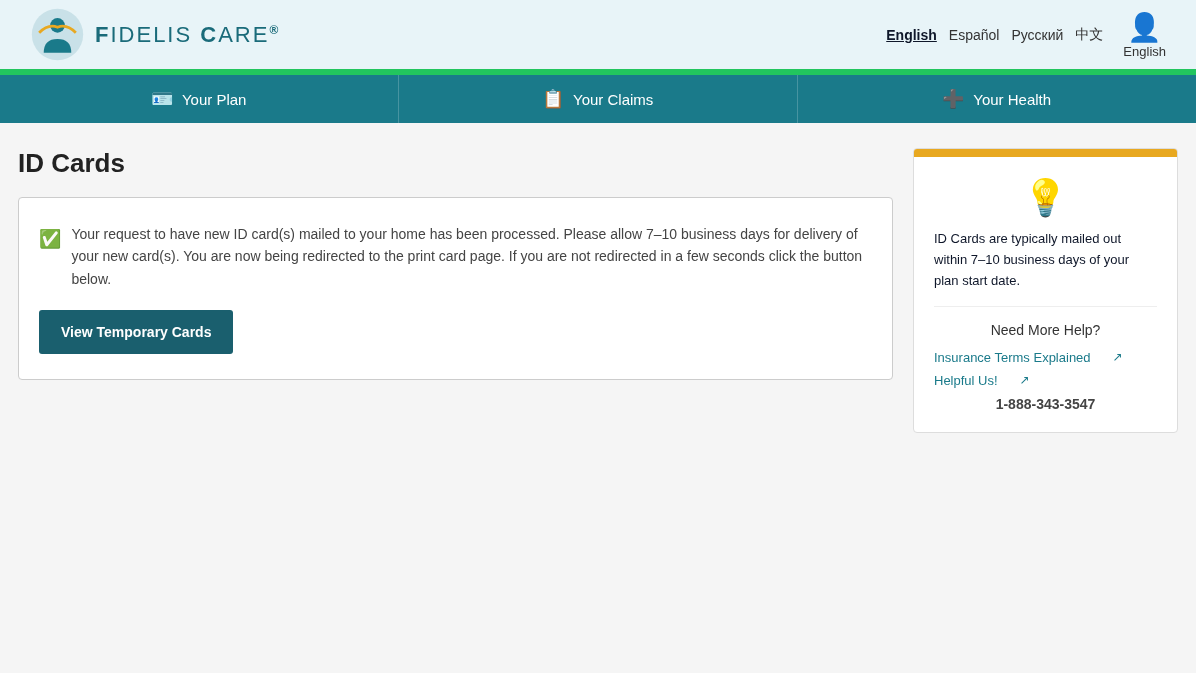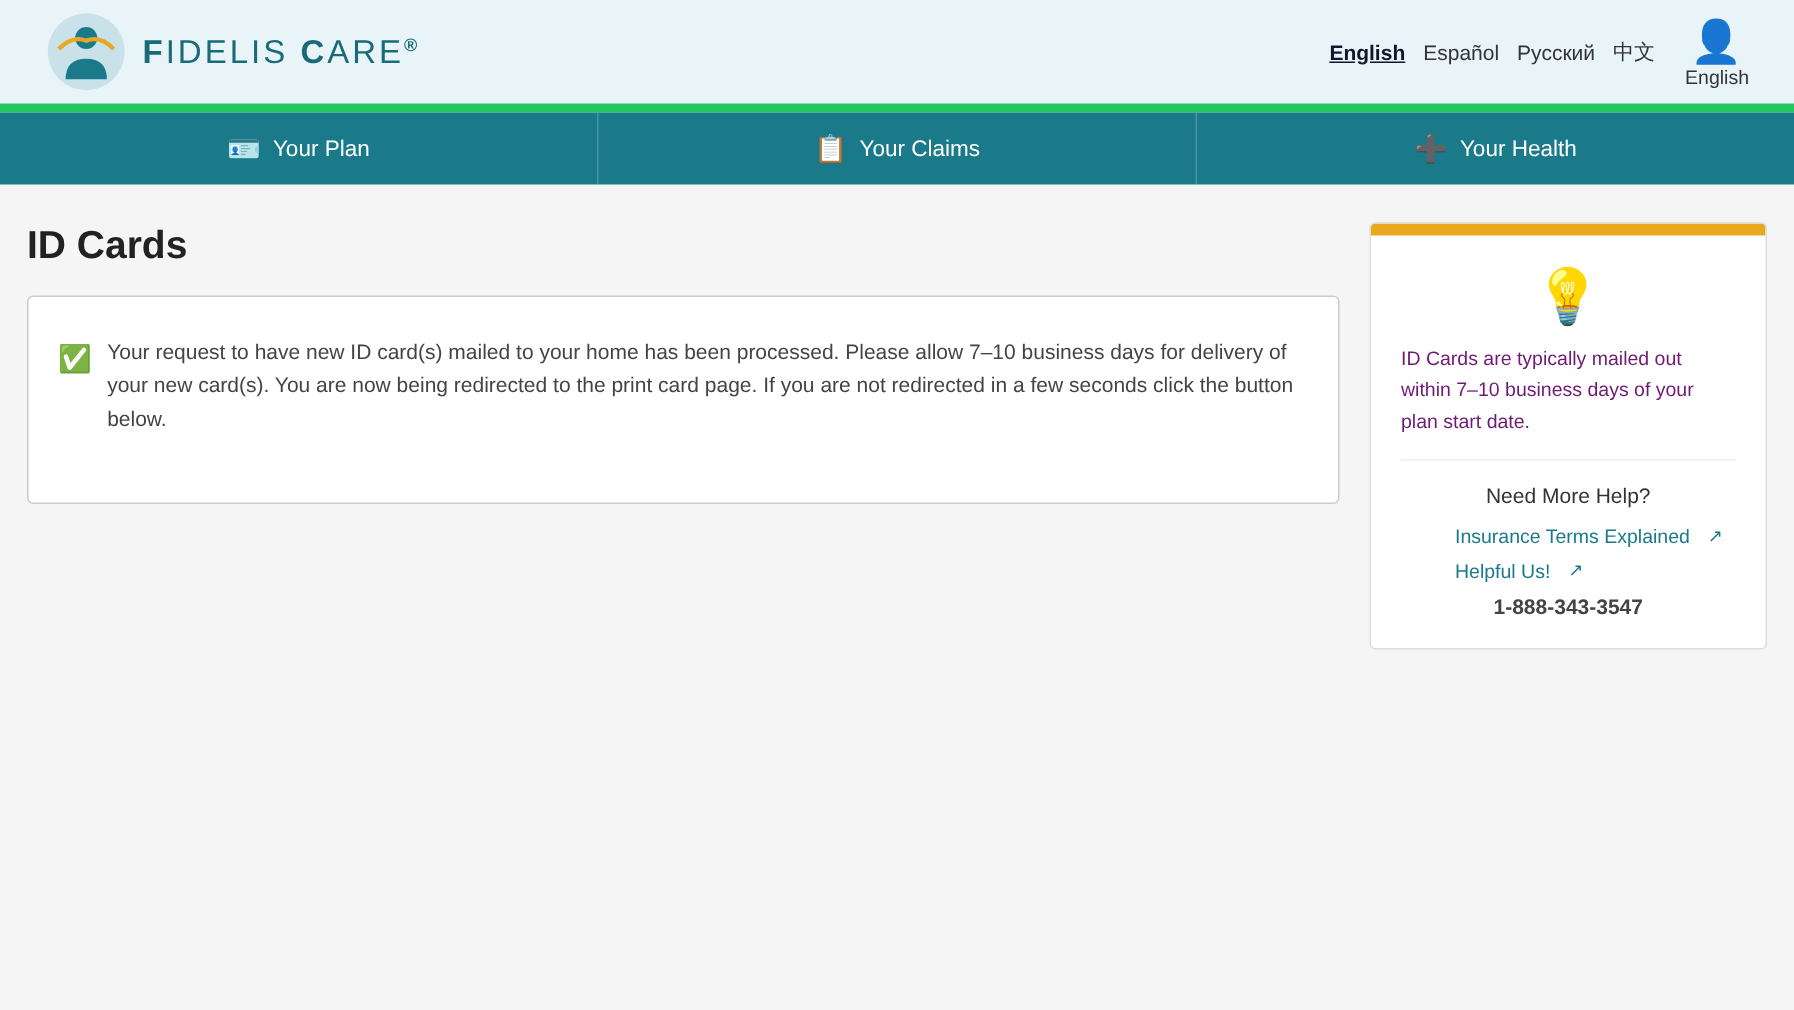--- a/index.html
+++ b/index.html
@@ -158,43 +158,42 @@
       margin-bottom: 10px;
     }
     .hints-title {
       font-size: 20px;
       color: #333;
       margin-bottom: 15px;
       font-weight: normal;
     }
     .hints-text {
       font-size: 13px;
-      color: #701a75;
+      color: #0f172a;
       line-height: 1.6;
       text-align: left;
       margin-bottom: 12px;
     }
     .divider { border: none; border-top: 1px solid #eee; margin: 15px 0; }
     .need-help-title {
       font-size: 14px;
       color: #333;
       font-weight: normal;
       margin-bottom: 12px;
       text-align: center;
     }
     .help-link {
       display: flex;
       align-items: flex-start;
-      gap: 12px;
+      gap: 22px;
       color: #1a7a8a;
       font-size: 13px;
       text-decoration: none;
       margin-bottom: 8px;
       cursor: pointer;
-      margin-left: 36px;
     }
     .ext-icon { font-size: 12px; }
     .phone-number {
       text-align: center;
       font-size: 14px;
       color: #444;
       margin-top: 0;
       font-weight: bold;
     }
   </style>
@@ -249,20 +248,21 @@
 <div class="main-content">
 
   <div class="left-section">
     <h1 class="page-title">ID Cards</h1>
 
     <div class="info-box">
       <div class="info-message">
         <span class="check-icon">✅</span>
         <span>Your request to have new ID card(s) mailed to your home has been processed. Please allow 7–10 business days for delivery of your new card(s). You are now being redirected to the print card page. If you are not redirected in a few seconds click the button below.</span>
       </div>
+      <button class="view-cards-btn">View Temporary Cards</button>
     </div>
   </div>
 
   <div class="right-sidebar">
     <div class="hints-card">
       <div class="hints-top-bar"></div>
       <div class="hints-body">
         <div class="bulb-icon">💡</div>
         <p class="hints-text">ID Cards are typically mailed out within 7–10 business days of your plan start date.</p>
         <hr class="divider">

